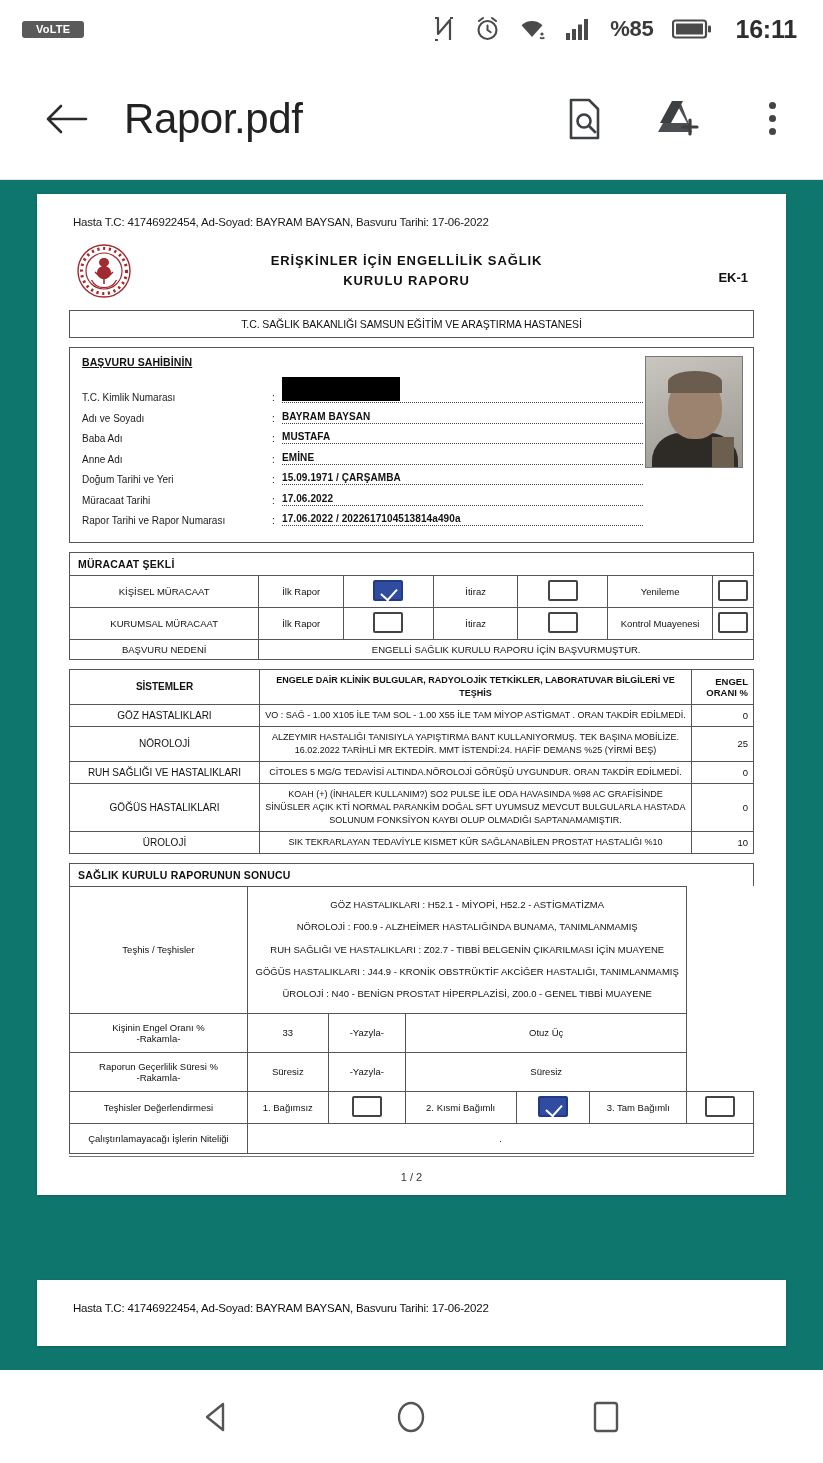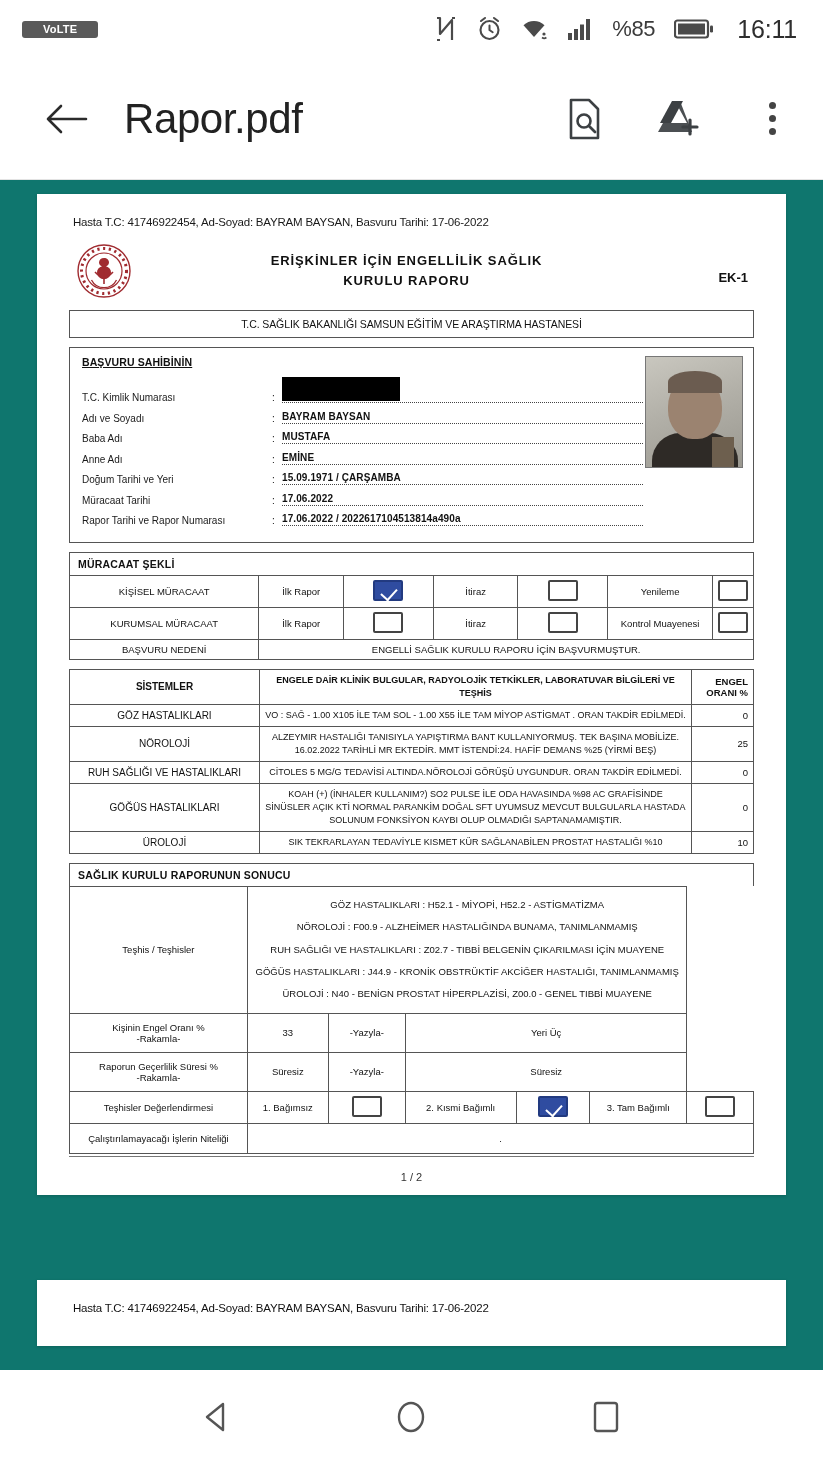--- a/index.html
+++ b/index.html
@@ -13,26 +13,27 @@
   
   .statusbar {
     height: 58px; width: 100%;
     display: flex; align-items: center;
     padding: 0 26px 0 22px;
     background: #ffffff;
   }
   .volte {
     background: #5a5a5a; color: #ffffff;
     font-size: 11px; font-weight: bold;
-    padding: 3px 21px; border-radius: 3px;
+    padding: 3px 14px; border-radius: 3px;
     letter-spacing: .2px; line-height: 1;
   }
   .status-right {
     margin-left: auto; display: flex; align-items: center; gap: 19px;
     color: #4a4a4a;
+    font-weight: bold;
   }
   .status-right svg { display: block; }
   .battpct { font-size: 22px; color: #3b3b3b; letter-spacing: -.3px; }
   .clock { font-size: 25px; color: #2e2e2e; margin-left: 4px; letter-spacing: -.2px;}
 
   
   .appbar {
     height: 122px; width: 100%;
     display: flex; align-items: center;
     padding: 0 28px 0 40px;
@@ -373,21 +374,21 @@
           <div class="diag-line">ÜROLOJİ : N40 - BENİGN PROSTAT HİPERPLAZİSİ, Z00.0 - GENEL TIBBİ MUAYENE</div>
         </td>
       </tr>
       <tr>
         <td class="lbl" style="padding:8px 4px">
           <div>Kişinin Engel Oranı %</div>
           <div>-Rakamla-</div>
         </td>
         <td style="width:85px" class="lbl">33</td>
         <td style="width:82px" class="lbl">-Yazyla-</td>
-        <td colspan="3" class="lbl">Yeri Üç</td>
+        <td colspan="3" class="lbl">Otuz Üç</td>
       </tr>
       <tr>
         <td class="lbl" style="padding:8px 4px">
           <div>Raporun Geçerlilik Süresi %</div>
           <div>-Rakamla-</div>
         </td>
         <td class="lbl">Süresiz</td>
         <td class="lbl">-Yazyla-</td>
         <td colspan="3" class="lbl">Süresiz</td>
       </tr>

